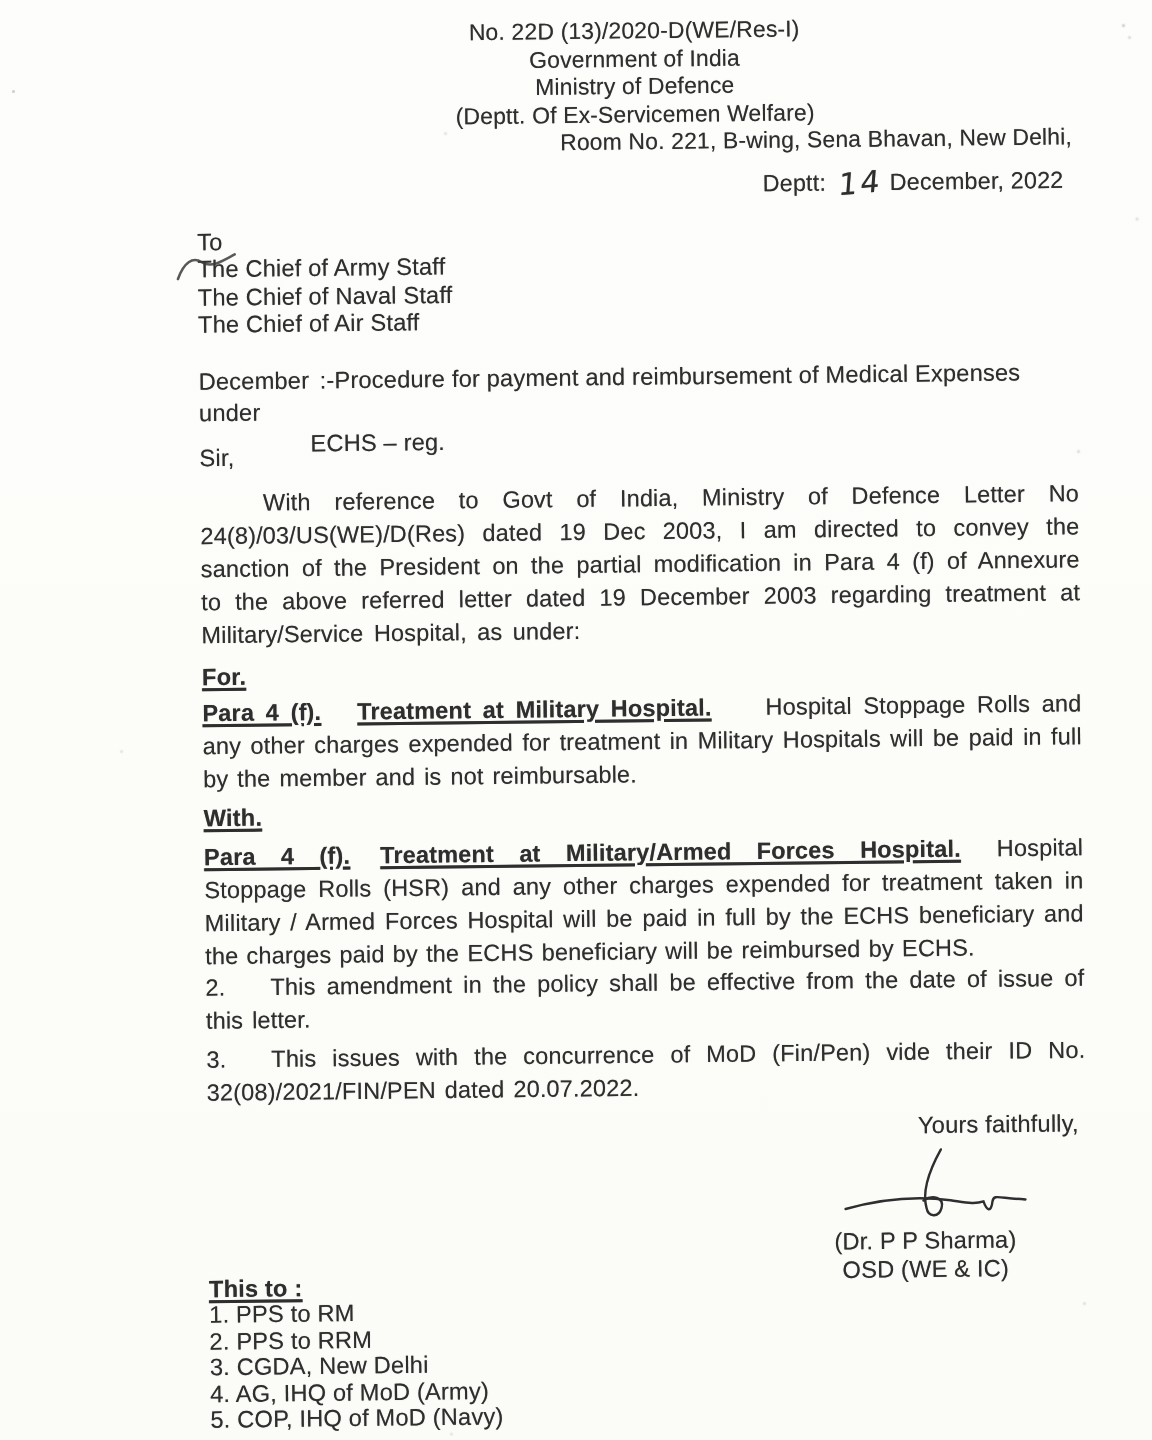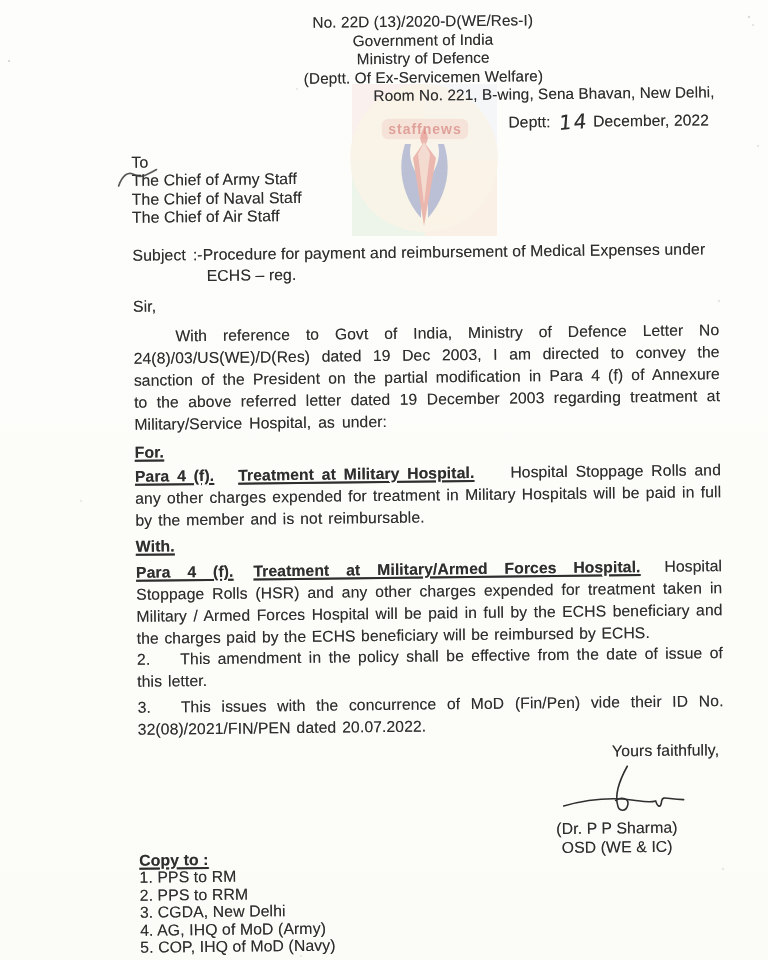--- a/index.html
+++ b/index.html
@@ -75,38 +75,20 @@
                72px 440px 1px 0 rgba(110,110,110,.2),
                749px 85px 1px 0 rgba(120,120,120,.25),
                714px 808px 1px 0 rgba(110,110,110,.22),
                292px 895px 1px 0 rgba(120,120,120,.2);}
 </style>
 </head>
 <body>
 
 <div class="sheet">
 
-  <div class="wm">
-    <svg width="162" height="160" viewBox="0 0 162 160">
-      <rect x="8" y="0" width="73" height="76" fill="#f2c9c4" opacity="0.40"></rect>
-      <rect x="81" y="0" width="72" height="76" fill="#cdd5ee" opacity="0.28"></rect>
-      <rect x="8" y="76" width="73" height="76" fill="#cfe6c8" opacity="0.55"></rect>
-      <rect x="81" y="76" width="72" height="76" fill="#f8d9bc" opacity="0.55"></rect>
-      <circle cx="80" cy="74" r="74" fill="#f8efdc" opacity="0.85"></circle>
-      <rect x="38" y="35" width="86" height="20" rx="6" fill="#d2463c" opacity="0.16" stroke="#c0453c" stroke-opacity="0.3"></rect>
-      <text x="81" y="50" text-anchor="middle" font-family="Liberation Sans, sans-serif" font-size="14" font-weight="bold" letter-spacing="1" fill="#c0453c" opacity="0.75">staffnews</text>
-      <g opacity="0.55">
-        <path d="M80 44 C 75 52, 75 57, 80 62 C 85 57, 85 52, 80 44 Z" fill="#cf3e36"></path>
-        <path d="M61 60 C 53 85, 58 112, 77 134 L 77 96 C 68 85, 64 72, 67 60 Z" fill="#4357a8"></path>
-        <path d="M100 60 C 108 85, 103 112, 84 134 L 84 96 C 93 85, 97 72, 94 60 Z" fill="#4357a8"></path>
-        <path d="M80 58 L 69 74 L 80 142 L 92 74 Z" fill="#cf3e36"></path>
-        <path d="M80 58 L 74 70 L 80 120 L 86 70 Z" fill="#f8efdc" opacity="0.6"></path>
-      </g>
-    </svg>
-  </div>
 
   <div class="rot">
 
     <div class="block hdr txt">
       <div>No. 22D (13)/2020-D(WE/Res-I)</div>
       <div>Government of India</div>
       <div>Ministry of Defence</div>
       <div>(Deptt. Of Ex-Servicemen Welfare)</div>
       <div class="addr">Room No. 221, B-wing, Sena Bhavan, New Delhi,</div>
     </div>
@@ -119,21 +101,21 @@
       <svg class="tick" width="42" height="24" viewBox="0 0 42 24">
         <path d="M2 21 C 6 10, 12 6, 18 10 C 24 14, 31 10, 40 5" stroke="#3c3c3c" stroke-width="1.7" fill="none" stroke-linecap="round" opacity=".85"></path>
       </svg>
       <div>To</div>
       <div>The Chief of Army Staff</div>
       <div>The Chief of Naval Staff</div>
       <div>The Chief of Air Staff</div>
     </div>
 
     <div class="block subj txt">
-      <span class="lbl">Subject</span><span>:-Procedure for payment and reimbursement of Medical Expenses under</span>
+      <span class="lbl">December</span><span>:-Procedure for payment and reimbursement of Medical Expenses under</span>
       <span class="l2">ECHS – reg.</span>
     </div>
 
     <div class="block sal txt">Sir,</div>
 
     <div class="block p p1 txt">With reference to Govt of India, Ministry of Defence Letter No 24(8)/03/US(WE)/D(Res) dated 19 Dec 2003, I am directed to convey the sanction of the President on the partial modification in Para 4 (f) of Annexure to the above referred letter dated 19 December 2003 regarding treatment at Military/Service Hospital, as under:</div>
 
     <div class="block heading h-for txt"><span class="u">For.</span></div>
     <div class="block p p4f-for txt">
       <span class="lead u">Para 4 (f).</span><span class="gap-a"></span><span class="lead u">Treatment at Military Hospital.</span><span class="gap-b"></span><span>Hospital Stoppage Rolls and any other charges expended for treatment in Military Hospitals will be paid in full by the member and is not reimbursable.</span>
@@ -155,21 +137,21 @@
       <div class="closing">Yours faithfully,</div>
       <svg width="150" height="54" viewBox="0 0 150 54">
         <path d="M86 3 C 78 17, 73 31, 76 42 C 77 48, 84 49, 86 42 C 88 35, 80 33, 74 37" stroke="#2f2f2f" stroke-width="1.6" fill="none" stroke-linecap="round"></path>
         <path d="M22 42 C 48 35, 72 34, 92 37 C 102 38.5, 108 40, 114 38 C 116 44, 119 46, 120 38 C 121 33, 124 36, 142 37" stroke="#2f2f2f" stroke-width="1.6" fill="none" stroke-linecap="round"></path>
       </svg>
       <div class="name">(Dr. P P Sharma)</div>
       <div>OSD (WE &amp; IC)</div>
     </div>
 
     <div class="block copy txt">
-      <div class="heading"><span class="u">Copy to :</span></div>
+      <div class="heading"><span class="u">This to :</span></div>
       <div class="items">
         <div>1. PPS to RM</div>
         <div>2. PPS to RRM</div>
         <div>3. CGDA, New Delhi</div>
         <div>4. AG, IHQ of MoD (Army)</div>
         <div>5. COP, IHQ of MoD (Navy)</div>
       </div>
     </div>
 
   </div>

